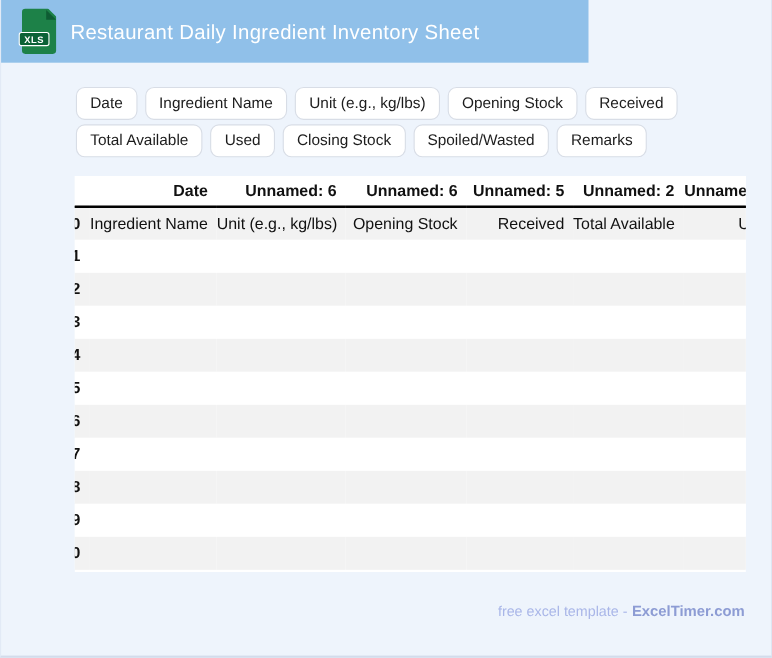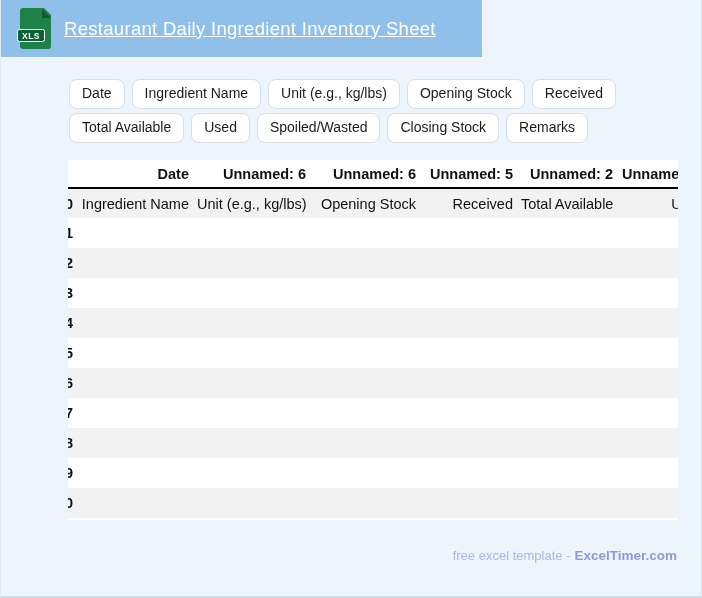--- a/index.html
+++ b/index.html
@@ -10,31 +10,30 @@
     position: relative;
     overflow: hidden;
     border-left: 1px solid #e2eaf6;
     border-right: 1px solid #dce5f2;
     border-bottom: 2px solid #d3dcec;
   }
 
   
   .banner {
     position: absolute; top: 0; left: 0;
-    width: 481px; height: 57px;
+    width: 534px; height: 57px;
     display: flex; align-items: center;
     padding-left: 16px; gap: 13px;
   }
   .banner-title {
     color: #ffffff;
     font-size: 18.5px;
     font-weight: 500;
     letter-spacing: 0.3px;
     white-space: nowrap;
-    text-decoration: underline;
   }
 
   
   .xls-icon { position: relative; width: 34px; height: 41px; }
   .doc {
     position: absolute; left: 3px; top: 0;
     width: 31px; height: 41px;
     background: #1d8148;
     border-radius: 3px;
   }
@@ -142,22 +141,22 @@
 </div>
 
 <div class="chips">
     <div class="chip">Date</div>
     <div class="chip">Ingredient Name</div>
     <div class="chip">Unit (e.g., kg/lbs)</div>
     <div class="chip">Opening Stock</div>
     <div class="chip">Received</div>
     <div class="chip">Total Available</div>
     <div class="chip">Used</div>
+    <div class="chip">Closing Stock</div>
     <div class="chip">Spoiled/Wasted</div>
-    <div class="chip">Closing Stock</div>
     <div class="chip">Remarks</div>
   </div>
 
 <div class="table-clip">
   <table class="sheet">
     <colgroup>
         <col style="width: 38px;">
         <col style="width: 116px;">
         <col style="width: 117px;">
         <col style="width: 110px;">

